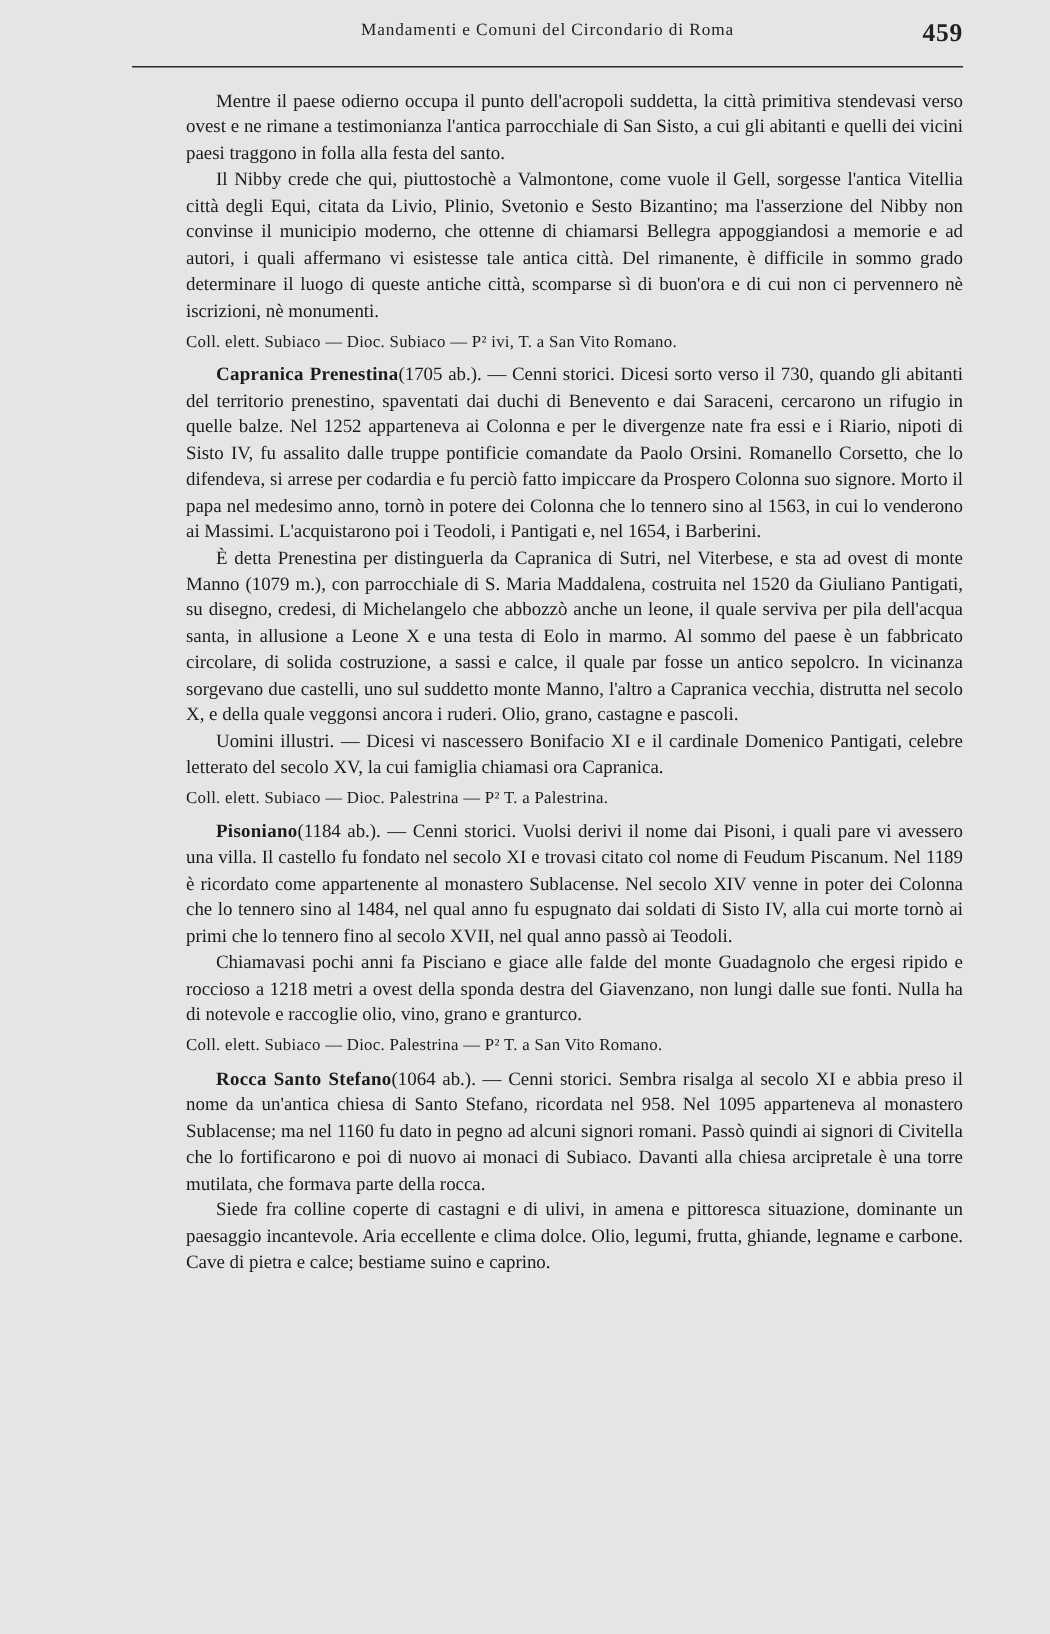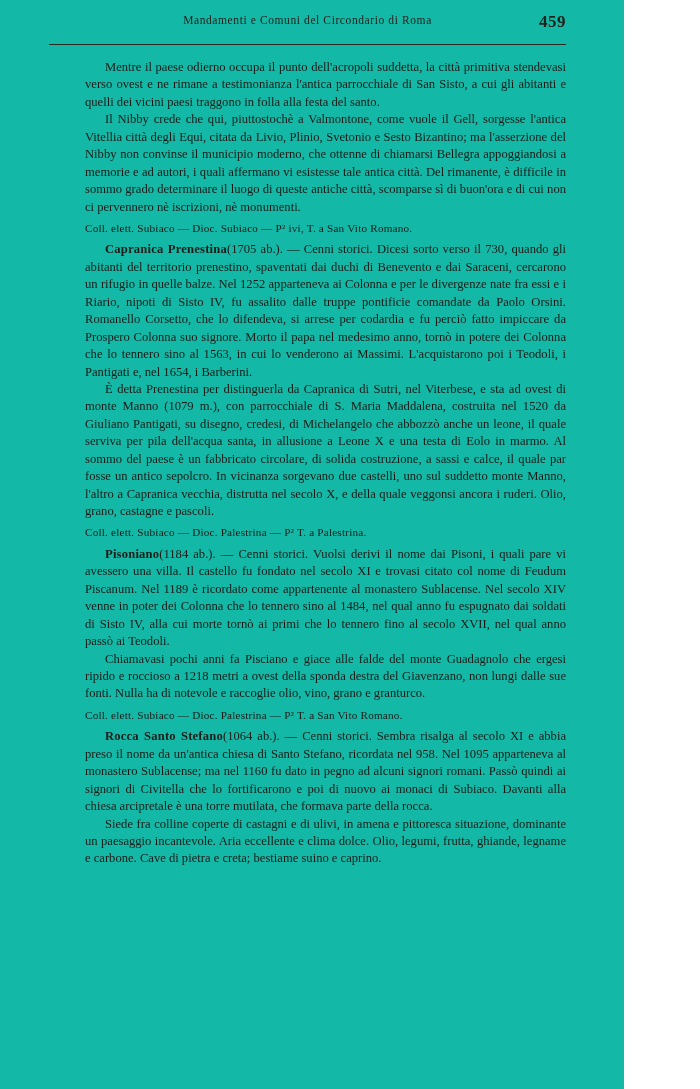--- a/index.html
+++ b/index.html
@@ -9,25 +9,25 @@
   }
   body {
     width: 700px;
     height: 1089px;
     font-family: "Liberation Serif", serif;
     color: #1b1b18;
     overflow: hidden;
   }
   .page {
     position: relative;
-    width: 624px;
+    width: 700px;
     height: 1089px;
-    background: #14b8a6;
+    background: #e5e5e5;
     box-sizing: border-box;
-    padding: 14px 58px 0 49px;
+    padding: 14px 58px 0 88px;
   }
   .header {
     display: flex;
     align-items: baseline;
     justify-content: center;
     position: relative;
     height: 22px;
   }
   .running-title {
     font-family: "Liberation Serif", serif;
@@ -96,28 +96,29 @@
 
     <div class="section">
       <p>Mentre il paese odierno occupa il punto dell'acropoli suddetta, la città primitiva stendevasi verso ovest e ne rimane a testimonianza l'antica parrocchiale di San Sisto, a cui gli abitanti e quelli dei vicini paesi traggono in folla alla festa del santo.</p>
       <p>Il Nibby crede che qui, piuttostochè a Valmontone, come vuole il Gell, sorgesse l'antica <span class="it">Vitellia</span> città degli Equi, citata da Livio, Plinio, Svetonio e Sesto Bizantino; ma l'asserzione del Nibby non convinse il municipio moderno, che ottenne di chiamarsi <span class="it">Bellegra</span> appoggiandosi a memorie e ad autori, i quali affermano vi esistesse tale antica città. Del rimanente, è difficile in sommo grado determinare il luogo di queste antiche città, scomparse sì di buon'ora e di cui non ci pervennero nè iscrizioni, nè monumenti.</p>
       <p class="colophon">Coll. elett. Subiaco — Dioc. Subiaco — P² ivi, T. a San Vito Romano.</p>
     </div>
 
     <div class="section">
       <p><span class="entry-head">Capranica Prenestina</span><span>(1705 ab.). — </span><span class="it">Cenni storici</span>. <span>Dicesi sorto verso il 730, quando gli abitanti del territorio prenestino, spaventati dai duchi di Benevento e dai Saraceni, cercarono un rifugio in quelle balze. Nel 1252 apparteneva ai Colonna e per le divergenze nate fra essi e i Riario, nipoti di Sisto IV, fu assalito dalle truppe pontificie comandate da Paolo Orsini. Romanello Corsetto, che lo difendeva, si arrese per codardia e fu perciò fatto impiccare da Prospero Colonna suo signore. Morto il papa nel medesimo anno, tornò in potere dei Colonna che lo tennero sino al 1563, in cui lo venderono ai Massimi. L'acquistarono poi i Teodoli, i Pantigati e, nel 1654, i Barberini.</span></p>
       <p>È detta <span class="it">Prenestina</span> per distinguerla da Capranica di Sutri, nel Viterbese, e sta ad ovest di monte Manno (1079 m.), con parrocchiale di S. Maria Maddalena, costruita nel 1520 da Giuliano Pantigati, su disegno, credesi, di Michelangelo che abbozzò anche un leone, il quale serviva per pila dell'acqua santa, in allusione a Leone X e una testa di Eolo in marmo. Al sommo del paese è un fabbricato circolare, di solida costruzione, a sassi e calce, il quale par fosse un antico sepolcro. In vicinanza sorgevano due castelli, uno sul suddetto monte Manno, l'altro a Capranica vecchia, distrutta nel secolo X, e della quale veggonsi ancora i ruderi. Olio, grano, castagne e pascoli.</p>
+      <p><span class="it">Uomini illustri</span>. — Dicesi vi nascessero Bonifacio XI e il cardinale Domenico Pantigati, celebre letterato del secolo XV, la cui famiglia chiamasi ora Capranica.</p>
       <p class="colophon">Coll. elett. Subiaco — Dioc. Palestrina — P² T. a Palestrina.</p>
     </div>
 
     <div class="section">
       <p><span class="entry-head">Pisoniano</span><span>(1184 ab.). — </span><span class="it">Cenni storici</span>. Vuolsi derivi il nome dai Pisoni, i quali pare vi avessero una villa. Il castello fu fondato nel secolo XI e trovasi citato col nome di <span class="it">Feudum Piscanum</span>. Nel 1189 è ricordato come appartenente al monastero Sublacense. Nel secolo XIV venne in poter dei Colonna che lo tennero sino al 1484, nel qual anno fu espugnato dai soldati di Sisto IV, alla cui morte tornò ai primi che lo tennero fino al secolo XVII, nel qual anno passò ai Teodoli.</p>
       <p>Chiamavasi pochi anni fa <span class="it">Pisciano</span> e giace alle falde del monte <span class="it">Guadagnolo</span> che ergesi ripido e roccioso a 1218 metri a ovest della sponda destra del Giavenzano, non lungi dalle sue fonti. Nulla ha di notevole e raccoglie olio, vino, grano e granturco.</p>
       <p class="colophon">Coll. elett. Subiaco — Dioc. Palestrina — P² T. a San Vito Romano.</p>
     </div>
 
     <div class="section">
       <p><span class="entry-head">Rocca Santo Stefano</span><span>(1064 ab.). — </span><span class="it">Cenni storici</span>. <span>Sembra risalga al secolo XI e abbia preso il nome da un'antica chiesa di Santo Stefano, ricordata nel 958. Nel 1095 apparteneva al monastero Sublacense; ma nel 1160 fu dato in pegno ad alcuni signori romani. Passò quindi ai signori di Civitella che lo fortificarono e poi di nuovo ai monaci di Subiaco. Davanti alla chiesa arcipretale è una torre mutilata, che formava parte della rocca.</span></p>
-      <p>Siede fra colline coperte di castagni e di ulivi, in amena e pittoresca situazione, dominante un paesaggio incantevole. Aria eccellente e clima dolce. Olio, legumi, frutta, ghiande, legname e carbone. Cave di pietra e creta; bestiame suino e caprino.</p>
+      <p>Siede fra colline coperte di castagni e di ulivi, in amena e pittoresca situazione, dominante un paesaggio incantevole. Aria eccellente e clima dolce. Olio, legumi, frutta, ghiande, legname e carbone. Cave di pietra e calce; bestiame suino e caprino.</p>
     </div>
 
   </div>
 </div>
 
 </body></html>

